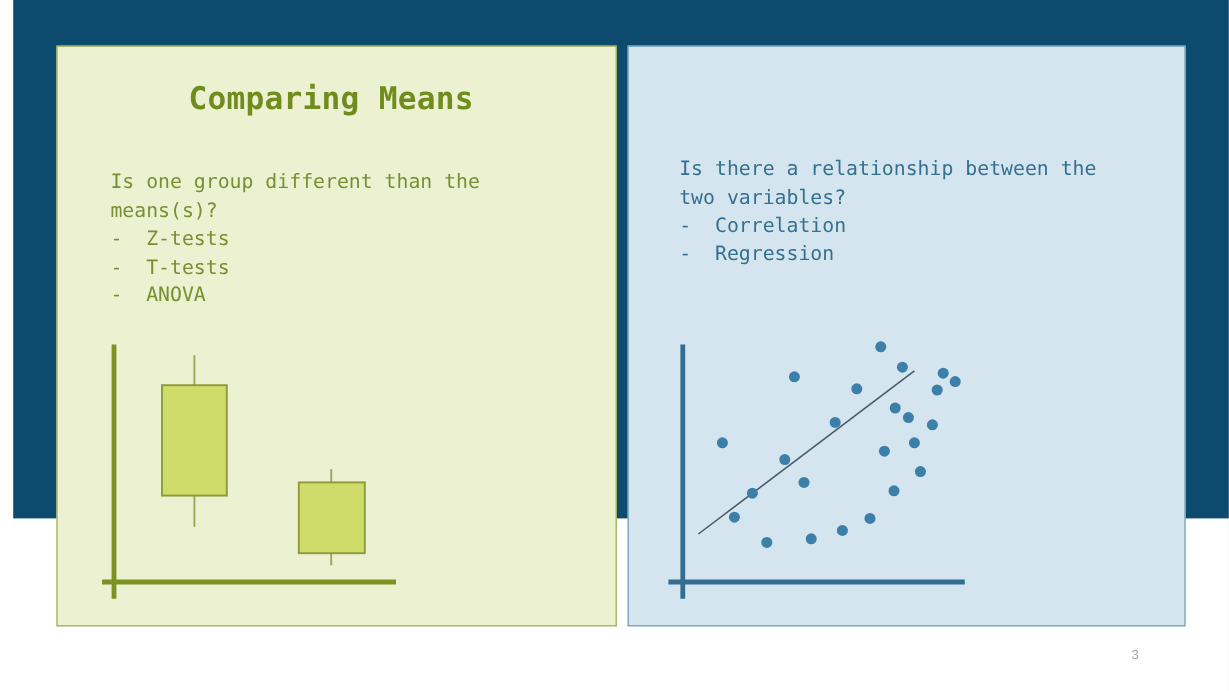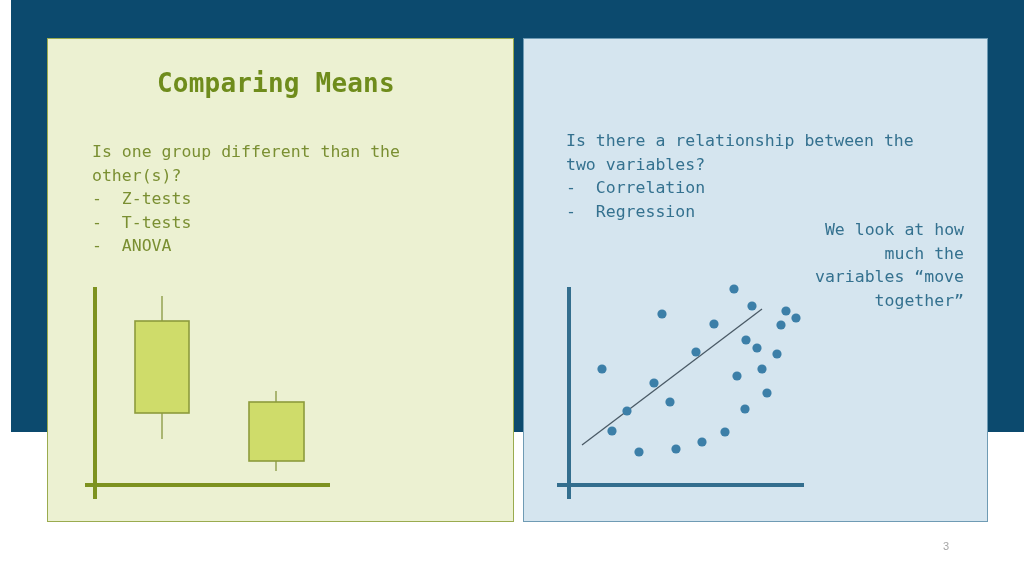--- a/index.html
+++ b/index.html
@@ -128,21 +128,21 @@
 </head>
 <body>
 
 <div class="slide">
 
   <div class="panel panel-left">
 
     <div class="title title-left">Comparing Means</div>
 
     <div class="body-text body-left">Is one group different than the
-other(s)?
+means(s)?
 -  Z-tests
 -  T-tests
 -  ANOVA</div>
 
 
     <svg class="figure" id="boxplot-figure" viewBox="0 0 467 484" width="467" height="484">
         <line x1="47" y1="248" x2="47" y2="460" stroke="#7d9220" stroke-width="4"></line>
         <line x1="37" y1="446" x2="282" y2="446" stroke="#7d9220" stroke-width="4"></line>
         <line x1="114" y1="257" x2="114" y2="400" stroke="#9aa85a" stroke-width="1.6"></line>
         <rect x="87" y="282" width="54" height="92" fill="#cfdc6a" stroke="#8d9b3c" stroke-width="1.6"></rect>
@@ -152,24 +152,20 @@
   </div>
 
   <div class="panel panel-right">
 
 
     <div class="body-text body-right">Is there a relationship between the
 two variables?
 -  Correlation
 -  Regression</div>
 
-    <div class="callout callout-right">We look at how
-much the
-variables “move
-together”</div>
 
     <svg class="figure" id="scatter-figure" viewBox="0 0 467 484" width="467" height="484">
         <line x1="45" y1="248" x2="45" y2="460" stroke="#336e8e" stroke-width="4"></line>
         <line x1="33" y1="446" x2="280" y2="446" stroke="#336e8e" stroke-width="4"></line>
         <line x1="58" y1="406" x2="238" y2="270" stroke="#4a5a66" stroke-width="1.3"></line>
         <circle cx="78" cy="330" r="4.6" fill="#3c7fa8"></circle>
         <circle cx="88" cy="392" r="4.6" fill="#3c7fa8"></circle>
         <circle cx="103" cy="372" r="4.6" fill="#3c7fa8"></circle>
         <circle cx="115" cy="413" r="4.6" fill="#3c7fa8"></circle>
         <circle cx="130" cy="344" r="4.6" fill="#3c7fa8"></circle>

